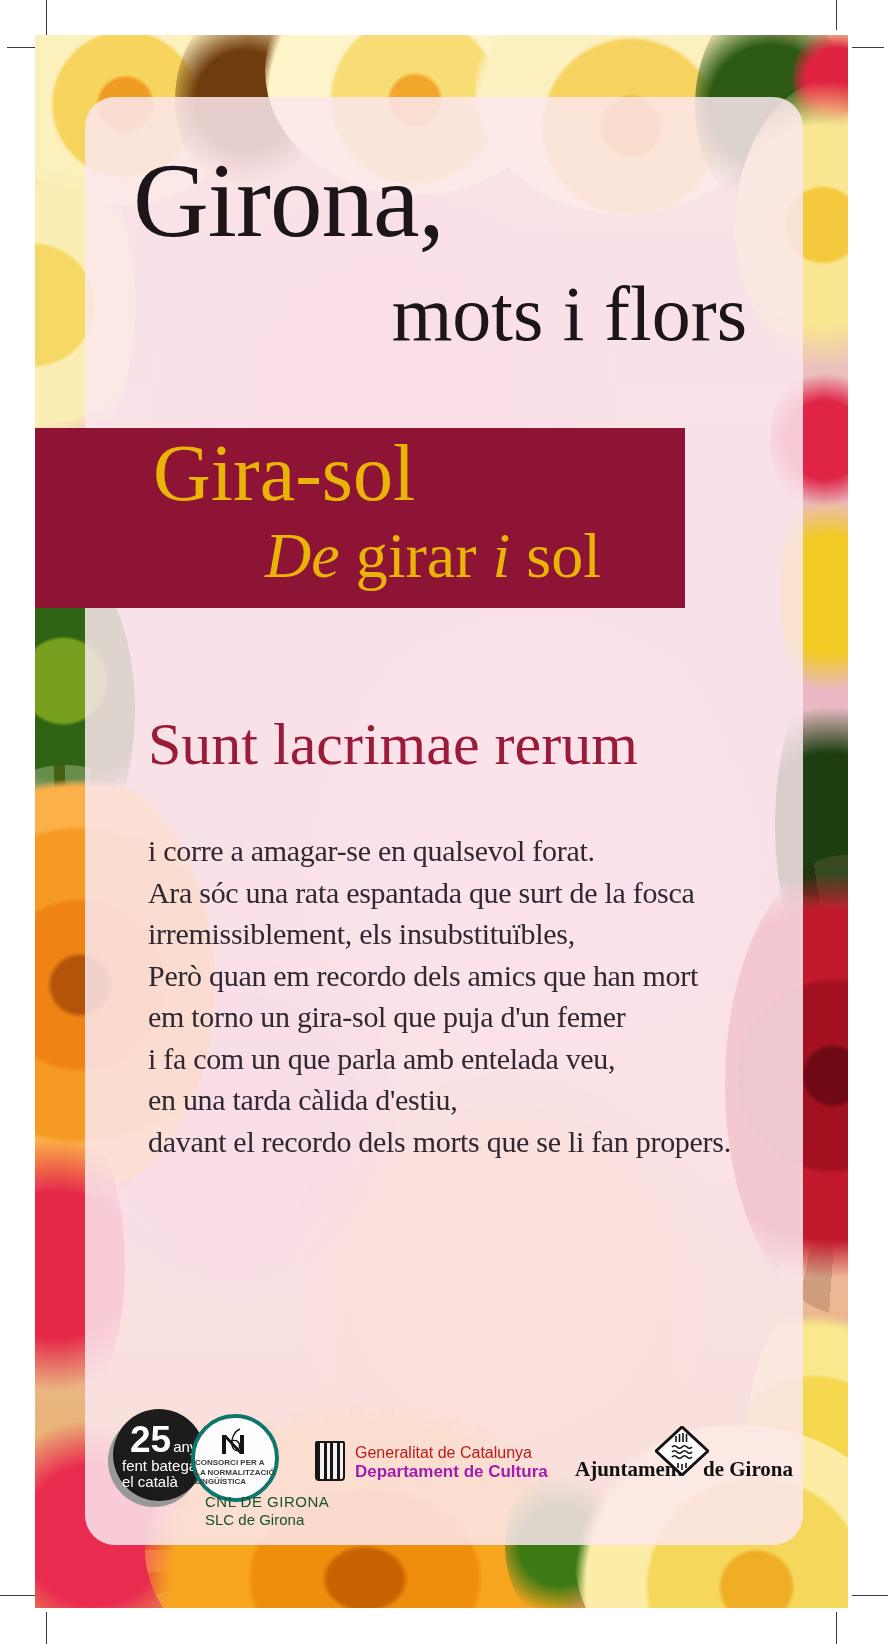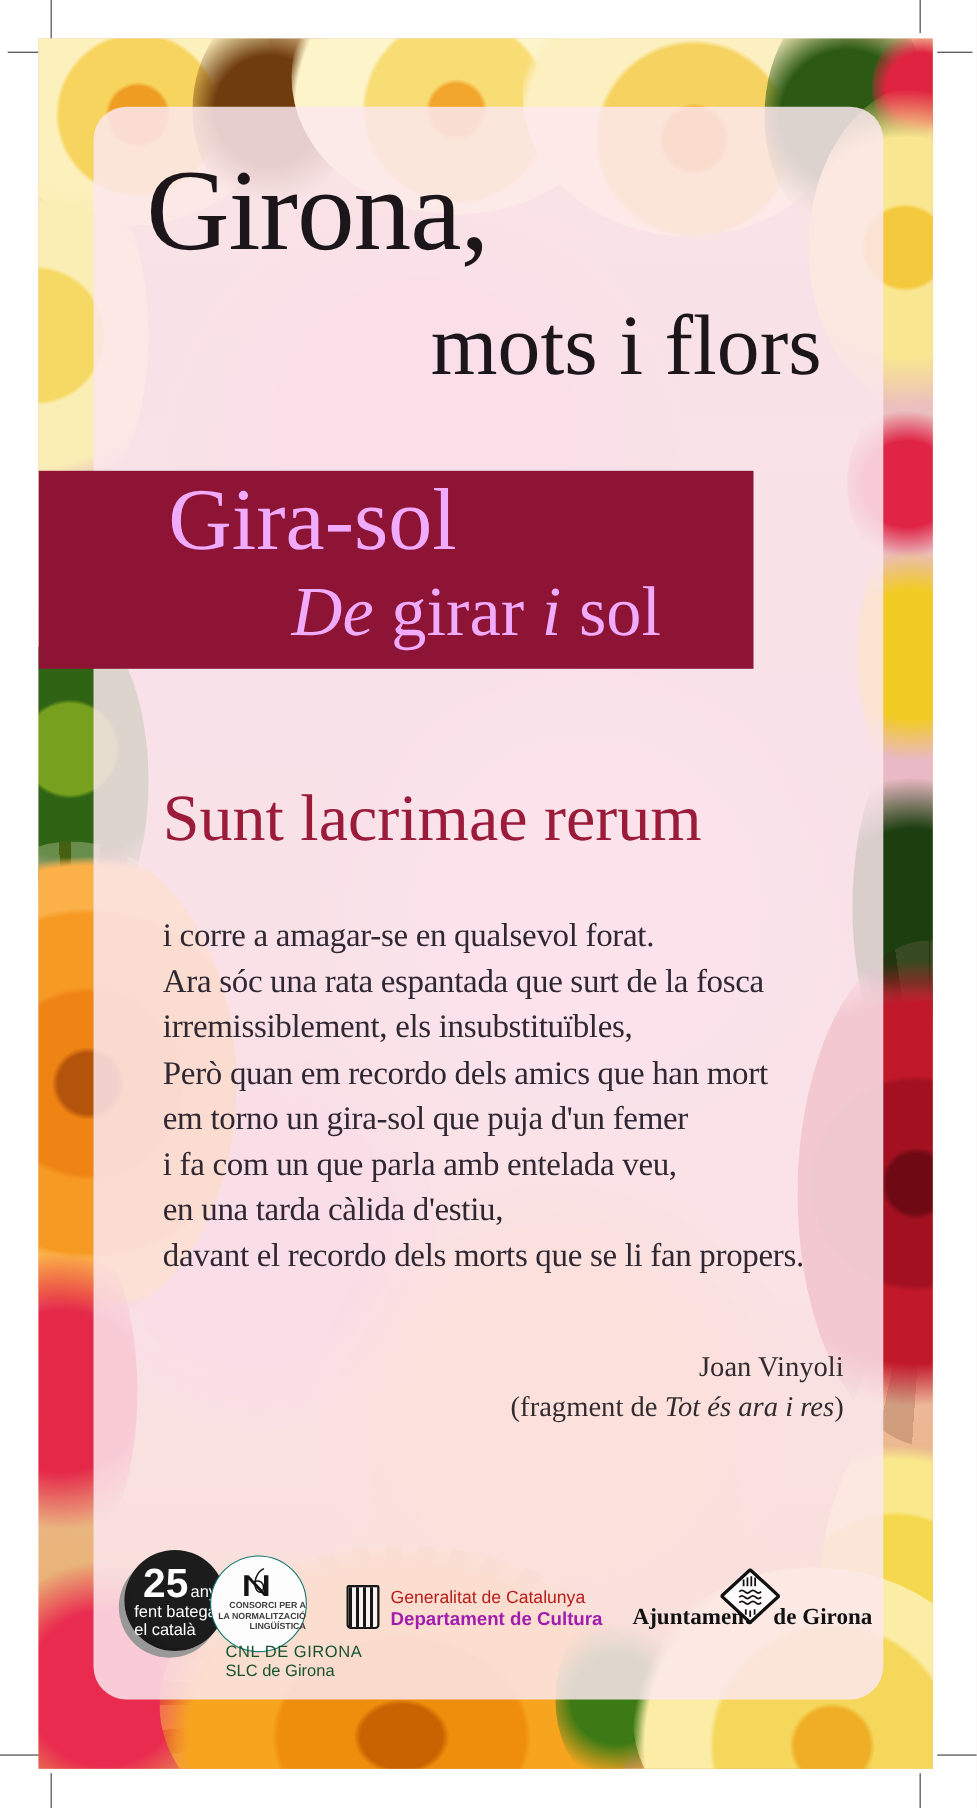--- a/index.html
+++ b/index.html
@@ -83,29 +83,29 @@
     background:radial-gradient(circle at 55% 60%,#efae25 0 14%,#f5d75c 16% 44%,#fbeda6 46% 70%,rgba(251,237,166,0) 75%);}
 
   
   .panel{
     position:absolute;left:50px;top:62px;width:718px;height:1448px;
     border-radius:30px;background:rgba(252,232,239,0.85);z-index:2;
   }
   
   .banner{
     position:absolute;left:0;top:393px;width:650px;height:180px;
-    background:#8e1436;z-index:3;color:#f0abfc;
+    background:#8e1436;z-index:3;color:#eab308;
   }
   .banner-title{position:absolute;left:118px;top:5px;font-size:80px;line-height:1;}
   .banner-sub{position:absolute;right:84px;top:96px;font-size:64px;line-height:1;}
   .it{font-style:italic;font-family:Liberation Serif, serif;}
 
   
   .content{position:absolute;left:0;top:0;width:813px;height:1573px;z-index:4;color:#1c161a;}
-  .title1{position:absolute;left:98px;top:103px;font-size:105px;line-height:1;letter-spacing:-1px;font-family:Liberation Serif, serif;}
+  .title1{position:absolute;left:98px;top:113px;font-size:105px;line-height:1;letter-spacing:-1px;font-family:Liberation Serif, serif;}
   .title2{position:absolute;right:101px;top:240px;font-size:78px;line-height:1;}
   .poem-heading{position:absolute;left:113px;top:679px;font-size:60px;line-height:1;color:#9b1b3a;}
   .poem{position:absolute;left:113px;top:795px;font-size:30px;line-height:41.5px;
         letter-spacing:-0.3px;color:#2f2731;}
   .poem span{display:block;}
   .attribution{position:absolute;right:81px;top:1190px;font-size:26px;line-height:36px;
         text-align:right;color:#332b2f;}
 
   
   .logos{position:absolute;left:0;top:0;width:813px;height:1573px;z-index:5;
@@ -115,21 +115,21 @@
     background:radial-gradient(circle at 60% 40%,#1c1c1c 0 64%,#0c0c0c 100%);
     box-shadow:-5px 6px 0 0 #989898;color:#fff;
   }
   .a25-row{position:absolute;left:17px;top:10px;white-space:nowrap;}
   .a25-num{font-size:37px;font-weight:bold;text-align:right;}
   .a25-anys{font-size:15px;margin-left:2px;}
   .a25-l2{position:absolute;left:9px;top:48px;font-size:15px;white-space:nowrap;}
   .a25-l3{position:absolute;left:9px;top:64px;font-size:15px;white-space:nowrap;}
   .circleCPNL{
     position:absolute;left:156px;top:1379px;width:88px;height:88px;border-radius:50%;
-    background:#fefdfd;border:1px solid #0f766e;box-sizing:border-box;text-align:right;
+    background:#fefdfd;border:4px solid #0f766e;box-sizing:border-box;text-align:left;
   }
   .cpnl-glyph{display:block;margin:9px auto 1px;}
   .cpnl-lines{font-size:8px;line-height:9.5px;color:#3c3c3c;font-weight:bold;letter-spacing:0;}
   .cnl-block{position:absolute;left:170px;top:1458px;color:#14532d;}
   .cnl-l1{font-size:15px;letter-spacing:0.5px;line-height:18px;}
   .cnl-l2{font-size:15px;line-height:18px;}
   .gencat{position:absolute;left:280px;top:1406px;display:flex;align-items:flex-start;}
   .senyera{width:30px;height:40px;border:2px solid #161616;border-radius:2px 2px 4px 4px;
     background:repeating-linear-gradient(90deg,#161616 0 3px,#f6f2f2 3px 6.5px);box-sizing:border-box;}
   .gencat-text{margin-left:10px;padding-top:3px;}
@@ -200,24 +200,20 @@
       <span>i corre a amagar-se en qualsevol forat.</span>
       <span>Ara sóc una rata espantada que surt de la fosca</span>
       <span>irremissiblement, els insubstituïbles,</span>
       <span>Però quan em recordo dels amics que han mort</span>
       <span>em torno un gira-sol que puja d'un femer</span>
       <span>i fa com un que parla amb entelada veu,</span>
       <span>en una tarda càlida d'estiu,</span>
       <span>davant el recordo dels morts que se li fan propers.</span>
     </div>
 
-    <div class="attribution">
-      <span>Joan Vinyoli</span><br>
-      <span>(fragment de </span><span class="it">Tot és ara i res</span><span>)</span>
-    </div>
   </div>
 
   <div class="logos">
 
     <div class="circle25">
       <div class="a25-row"><span class="a25-num">25</span><span class="a25-anys">anys</span></div>
       <span class="a25-l2">fent bategar</span>
       <span class="a25-l3">el català</span>
     </div>
 

